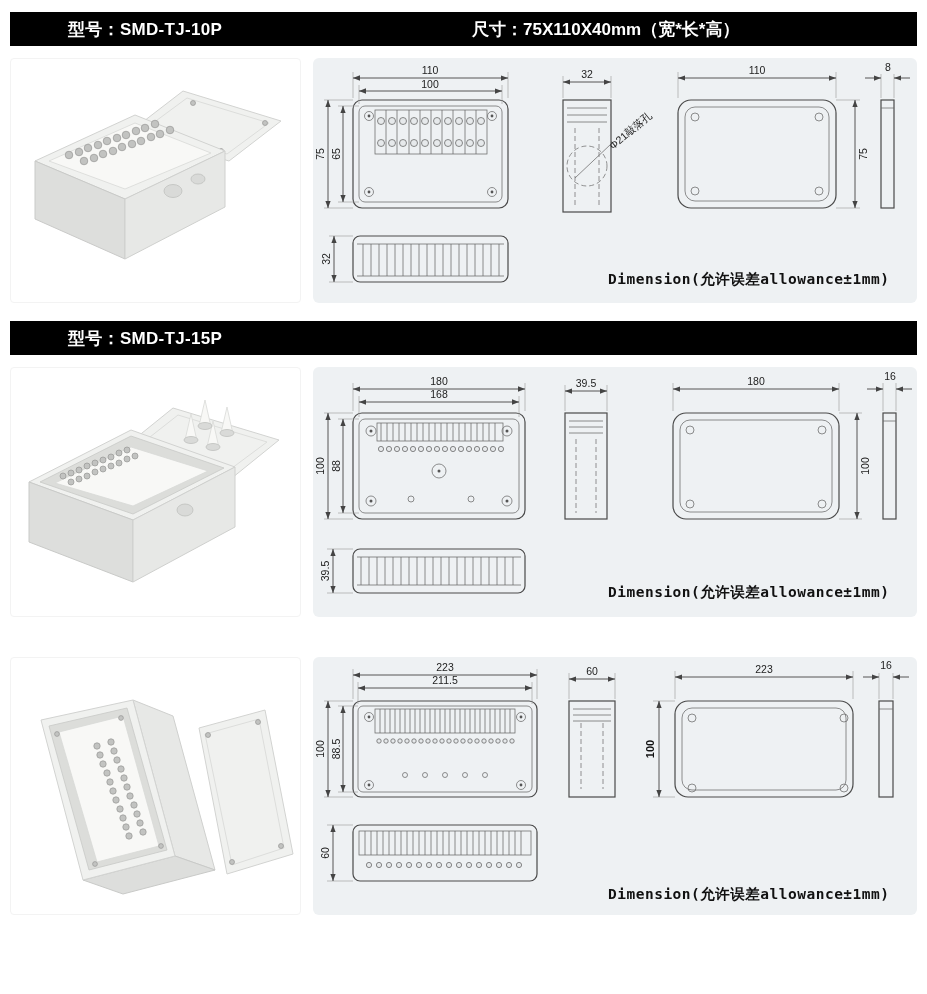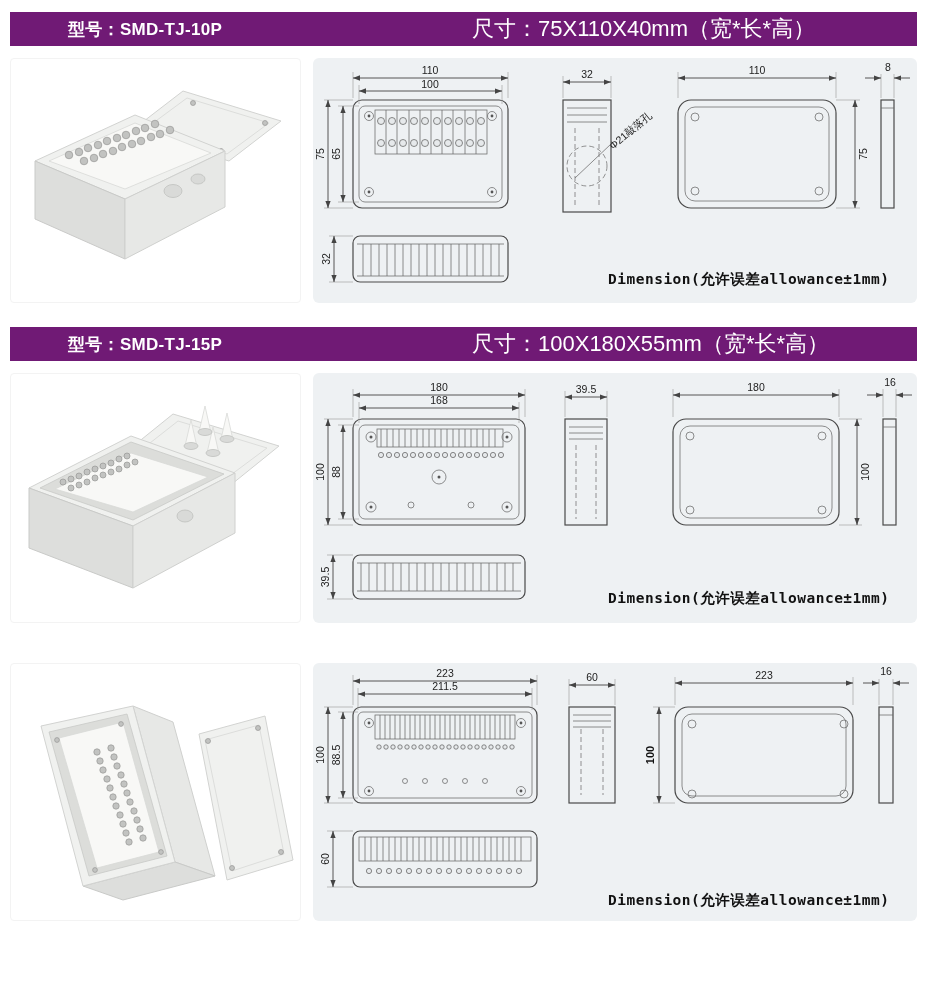--- a/index.html
+++ b/index.html
@@ -1,21 +1,21 @@
 <!DOCTYPE html>
 <html><head>
 <meta charset="utf-8">
 <style>
   body{margin:0;background:#fff}
   .page{width:927px;height:994px;background:#ffffff;overflow:hidden;font-family:"Liberation Sans",sans-serif}
   .section{margin:0 10px}
-  .s1{margin-top:12px}.s2{margin-top:24px}.s3{margin-top:40px}
-  .header-bar{height:34px;background:#701a75;position:relative;color:#fff}
+  .s1{margin-top:12px}.s2{margin-top:18px}.s3{margin-top:40px}
+  .header-bar{height:34px;background:#000000;position:relative;color:#fff}
   .header-bar .model{position:absolute;left:58px;top:50%;transform:translateY(-50%);font-size:17px;font-weight:700;letter-spacing:.3px}
-  .header-bar .size{position:absolute;left:462px;top:50%;transform:translateY(-50%);font-size:22px;font-weight:400}
+  .header-bar .size{position:absolute;left:462px;top:50%;transform:translateY(-50%);font-size:17px;font-weight:700}
   .body{display:flex;gap:12px;margin-top:12px}
   .s3 .body{margin-top:4px}
   .photo{width:291px;display:flex;align-items:center;justify-content:center;border:1px solid #f3f3f3;border-radius:4px;background:#fff}
   .panel{flex:1;background:#eef1f3;border-radius:6px}
   .panel svg,.photo svg{display:block}
   
   .ln{fill:none;stroke:#4a4a4a;stroke-width:1.2}
   .thin{fill:none;stroke:#6a6a6a;stroke-width:.75}
   .dash{fill:none;stroke:#777;stroke-width:.8;stroke-dasharray:5 3}
   .dim{stroke:#444;stroke-width:.9;fill:none}
@@ -180,21 +180,20 @@
           </g>
           <text class="note" x="295" y="226">Dimension(允许误差allowance±1mm)</text>
         </svg>
       </div>
     </div>
   </div>
 
   <div class="section s2">
     <div class="header-bar">
       <span class="model">型号：SMD-TJ-15P</span>
-      <span class="size">尺寸：100X180X55mm（宽*长*高）</span>
     </div>
     <div class="body">
       <div class="photo">
         <svg width="282" height="240" viewBox="0 0 282 240">
           <g>
             <polygon class="pf1" points="158,36 264,68 212,110 106,78"></polygon>
             <polygon class="lidln" points="163,43 252,70 209,102 121,76"></polygon>
             <g>
               <polygon class="pf4" points="170,68 176,42 182,69"></polygon>
                 <ellipse class="ko" cx="176" cy="68" rx="7" ry="3.5"></ellipse>

